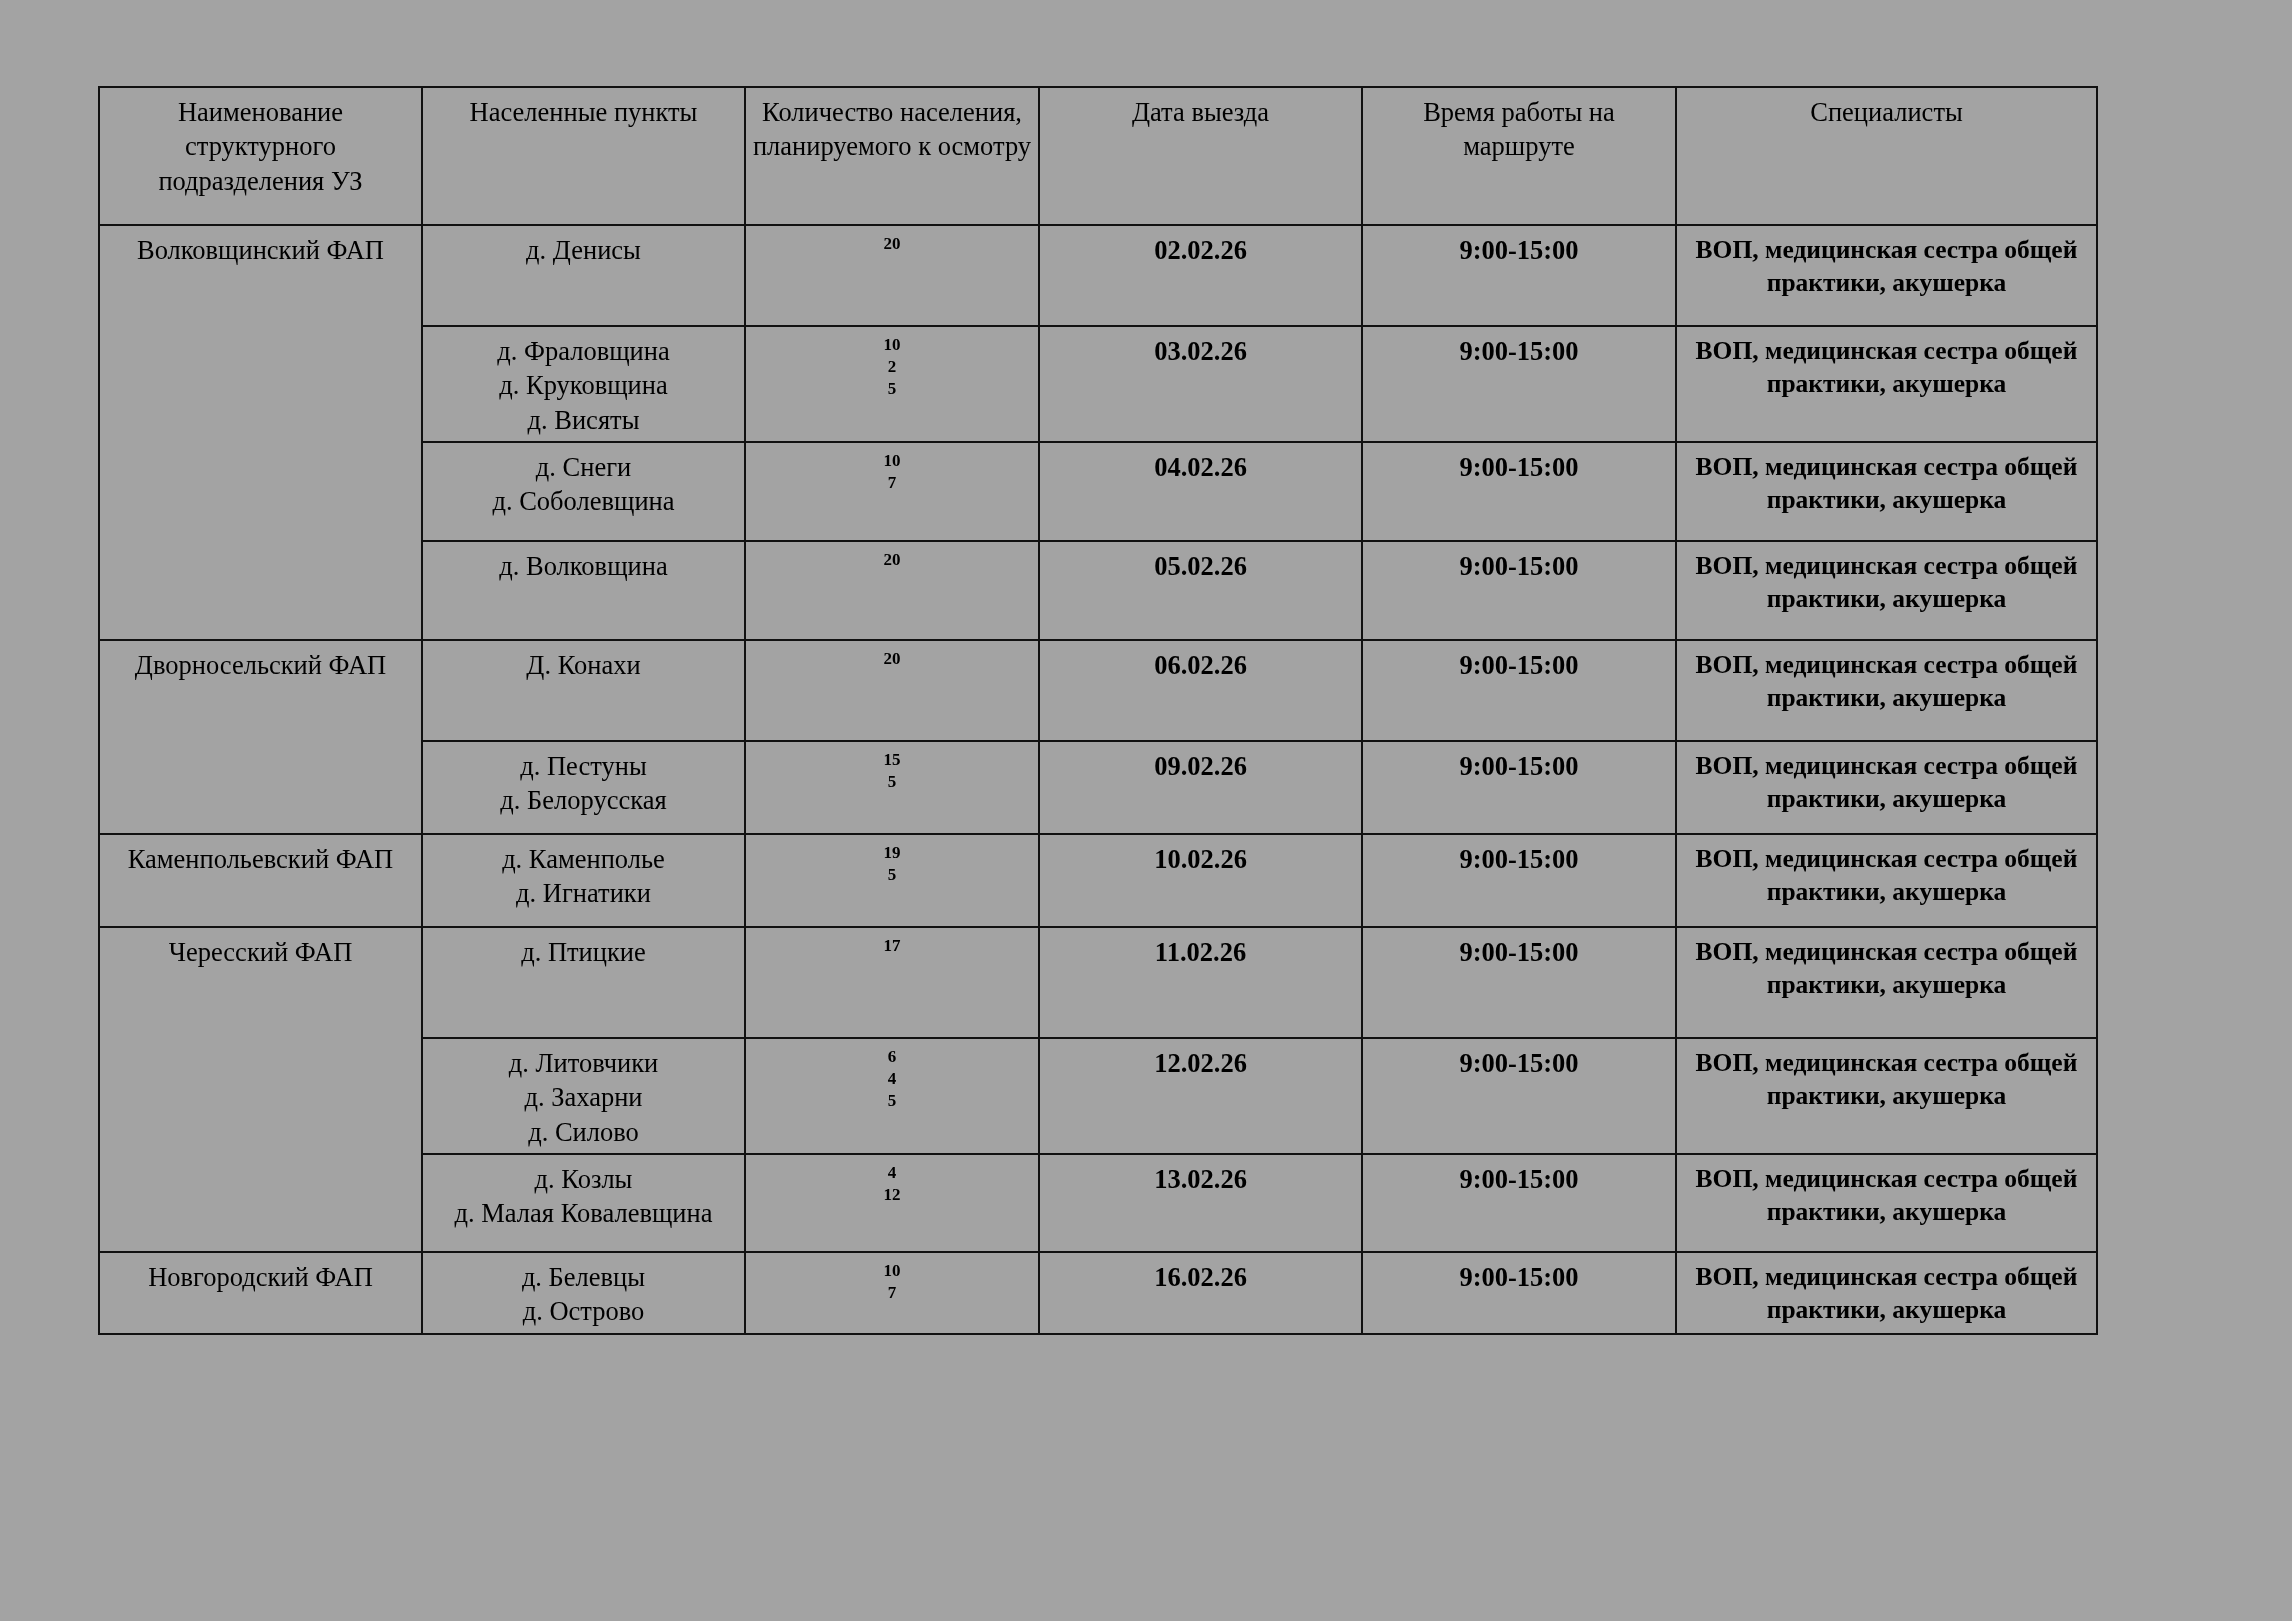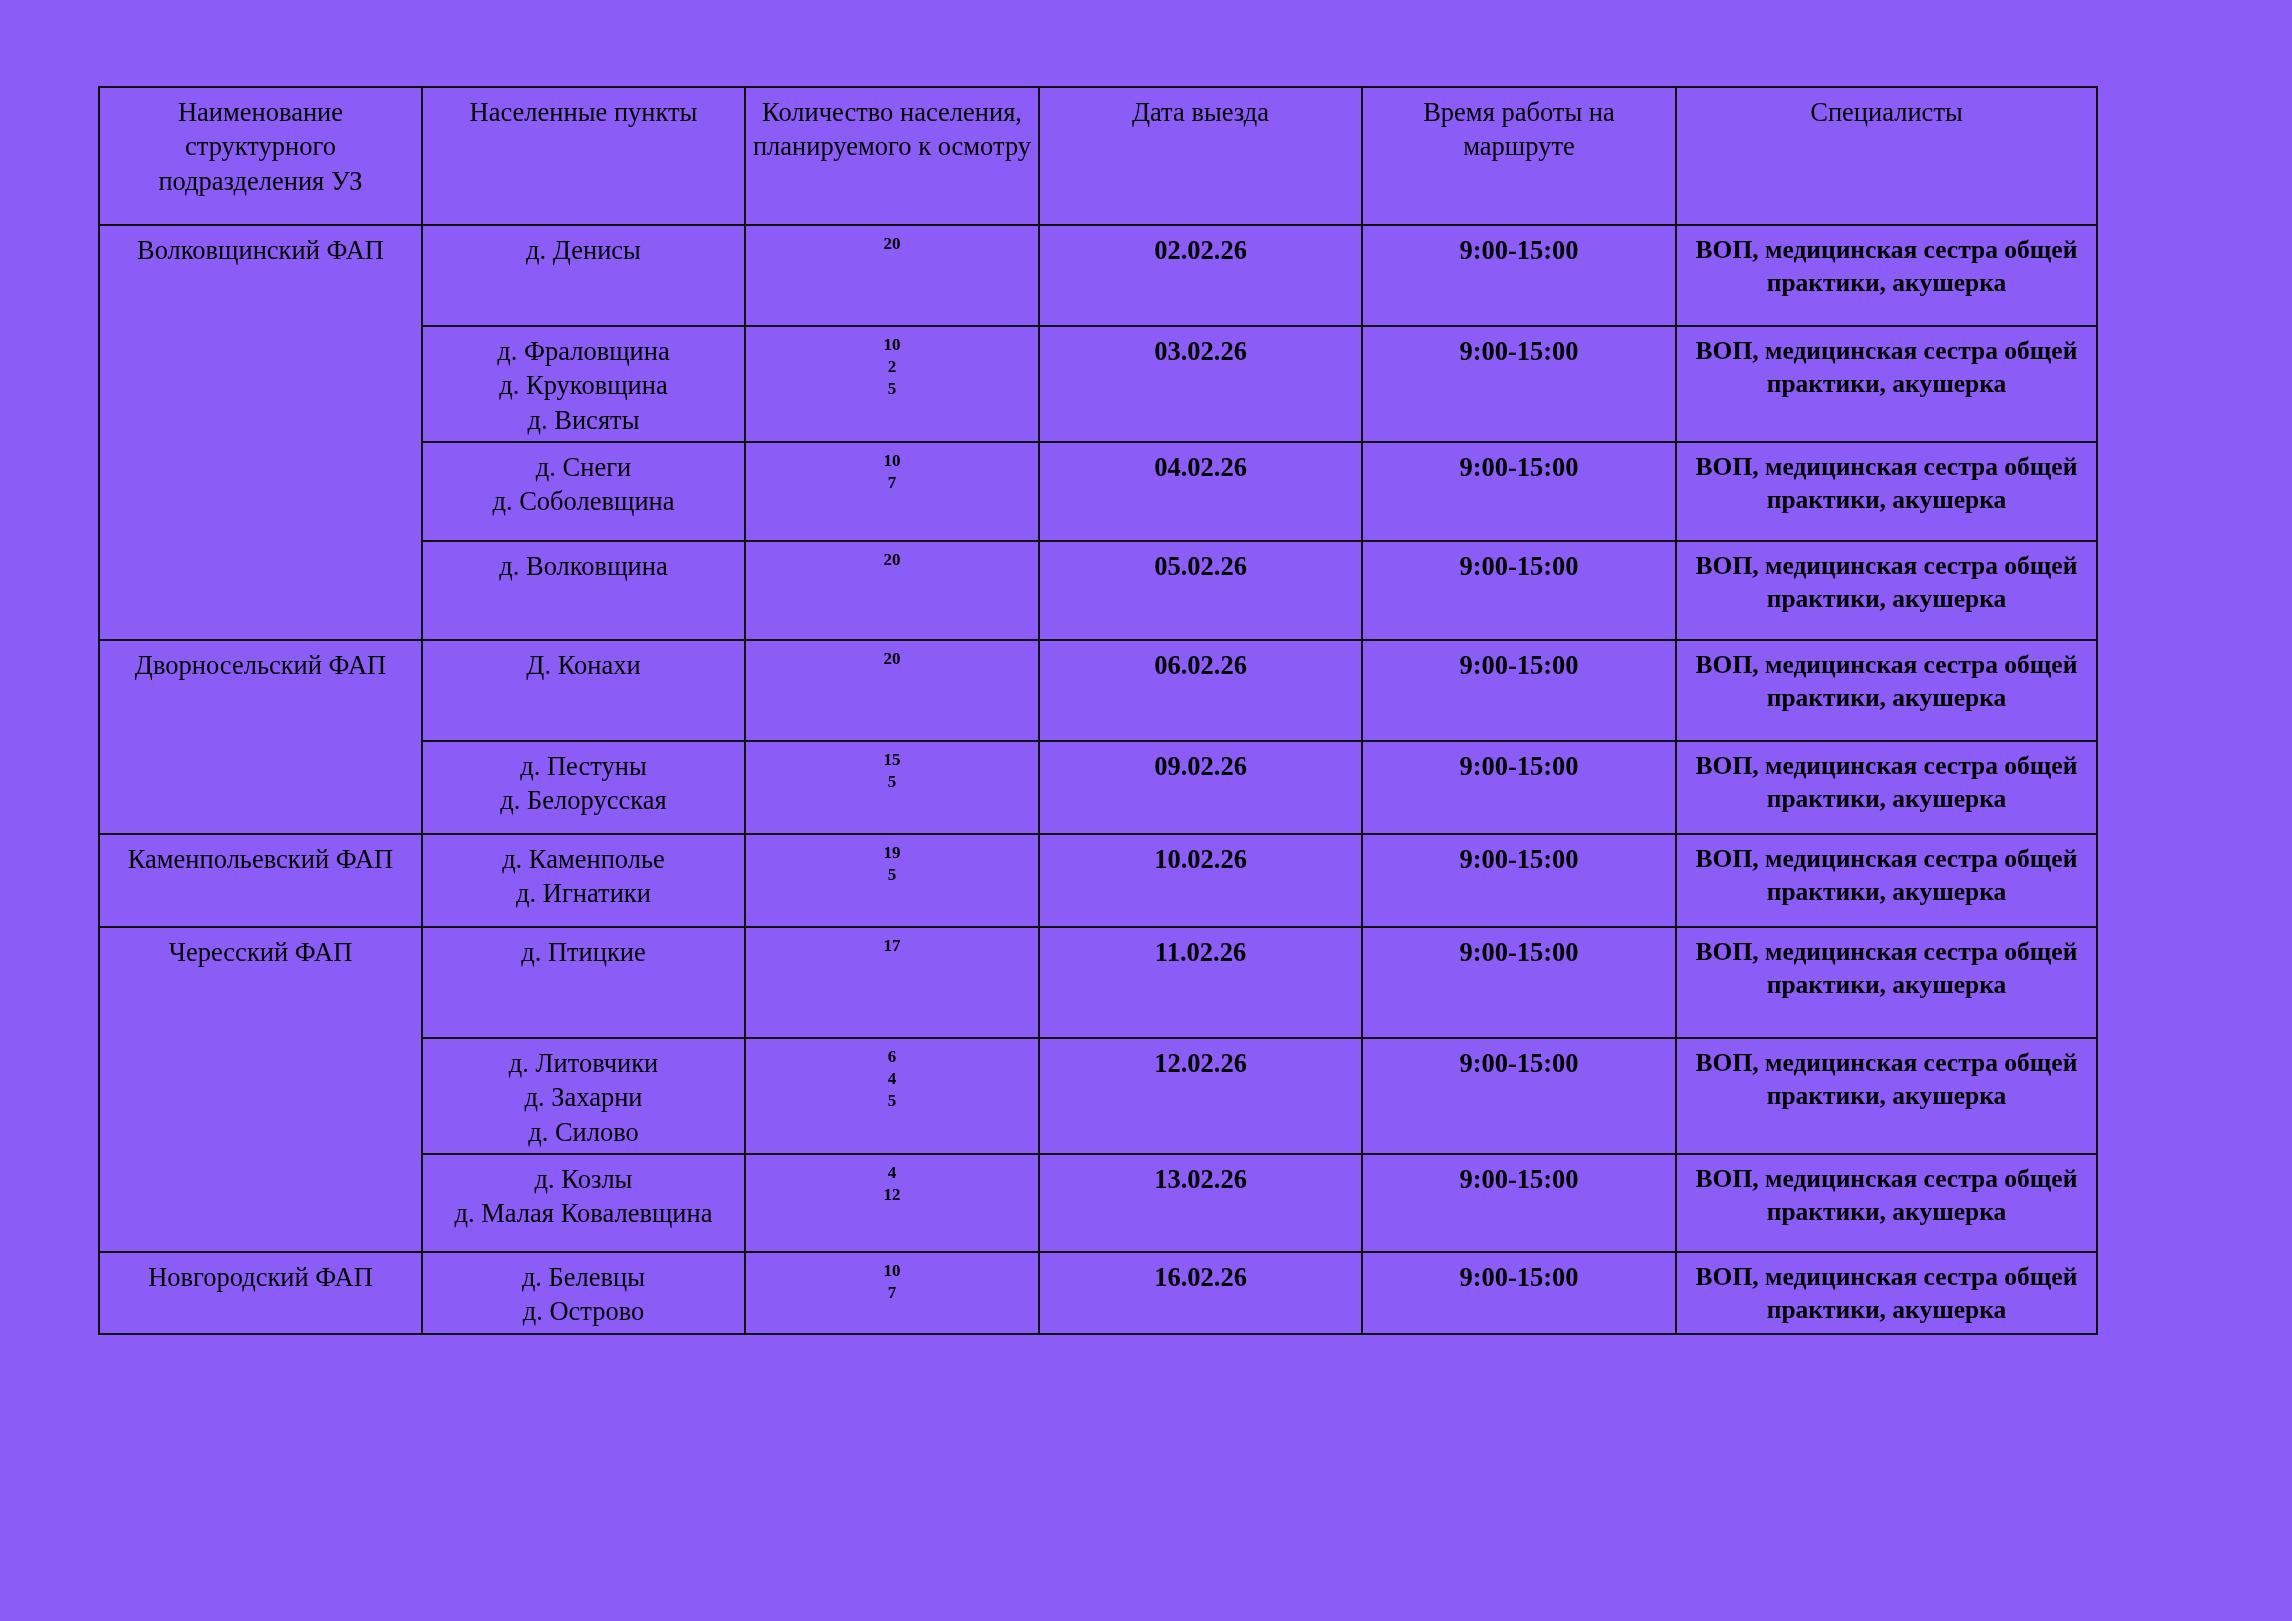--- a/index.html
+++ b/index.html
@@ -12,21 +12,21 @@
     height: 1621px;
     font-family: "Liberation Serif", "DejaVu Serif", serif;
     color: #000000;
     -webkit-font-smoothing: antialiased;
   }
 
   .page {
     position: relative;
     width: 2293px;
     height: 1621px;
-    background: #8b5cf6;
+    background: #a3a3a3;
     box-sizing: border-box;
   }
 
   .table-wrap {
     position: absolute;
     left: 98px;
     top: 86px;
     width: 2000px;
   }
 

